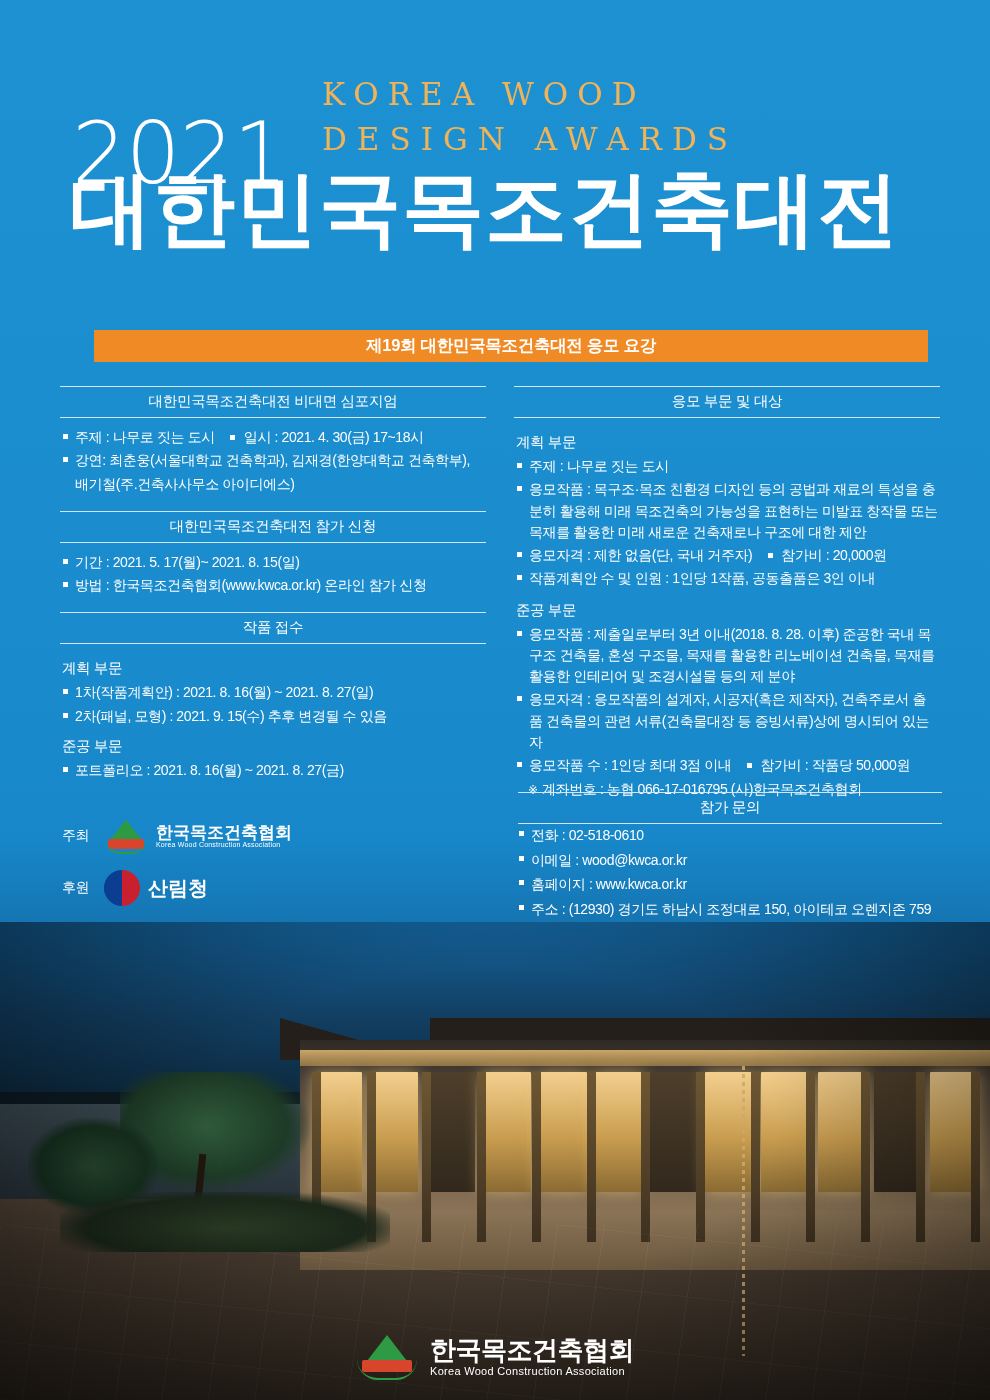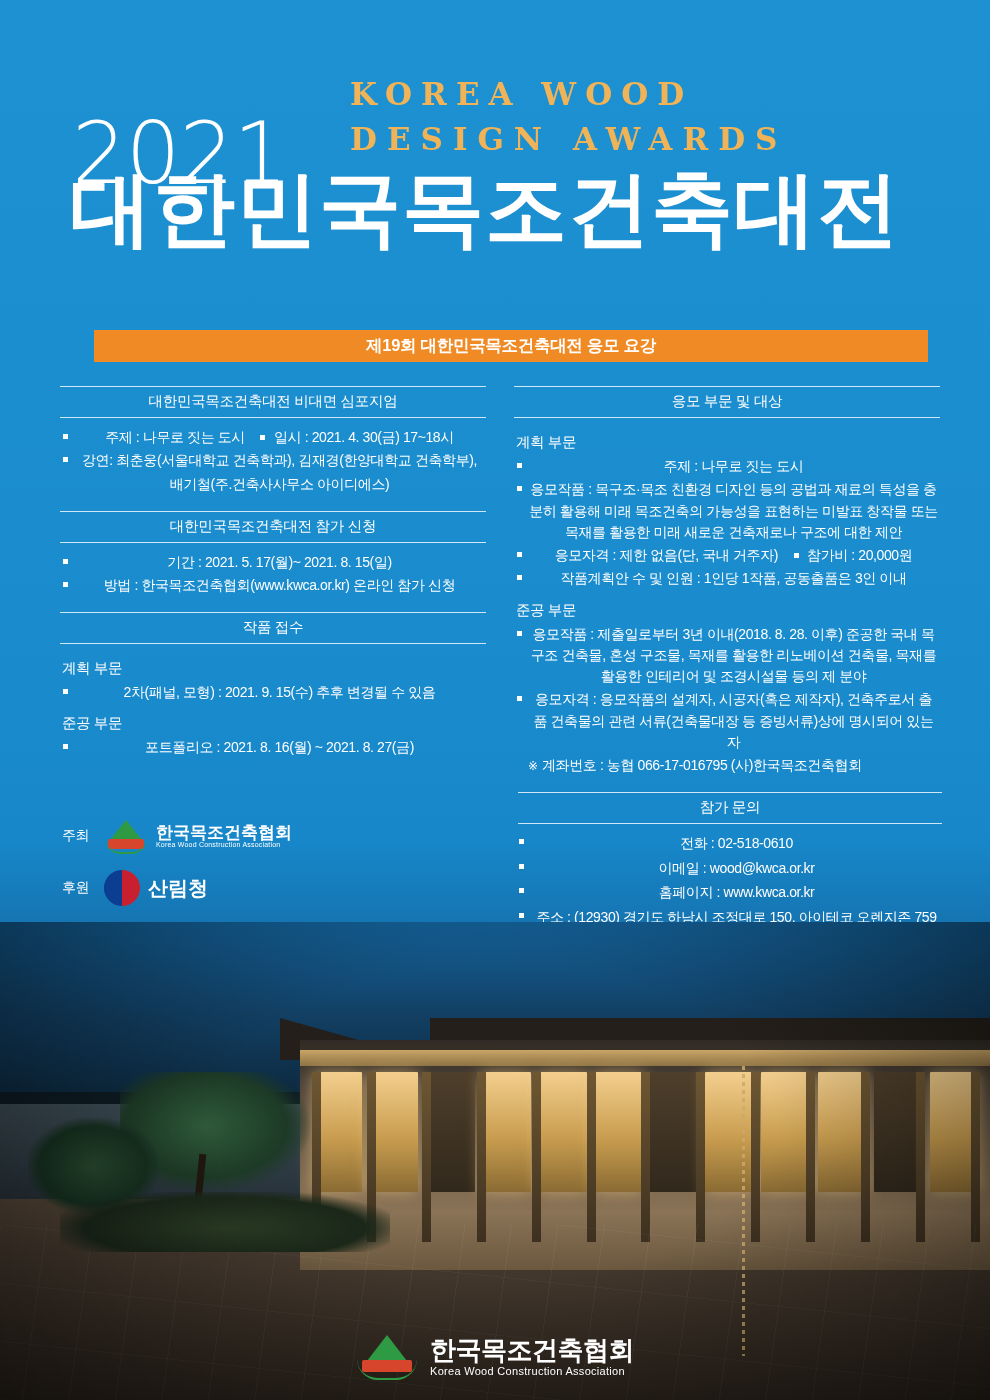--- a/index.html
+++ b/index.html
@@ -33,23 +33,22 @@
     line-height: 1;
     margin-top: 48px;
   }
   .en-title {
     position: absolute;
     left: 322px; top: 72px;
     color: #f0b357;
     font-size: 31px;
     letter-spacing: 9px;
     line-height: 1.45;
-    font-weight: 700;
+    font-weight: 400;
     font-family: "DejaVu Serif", serif;
-    margin-left: 28px;
   }
   .en-title .l2 { letter-spacing: 10px; }
   .ko-title {
     position: absolute;
     left: 70px; top: 168px;
     color: #ffffff;
     font-size: 82px;
     font-weight: bold;
     letter-spacing: 1px;
     line-height: 1;
@@ -100,21 +99,21 @@
     letter-spacing: -0.4px;
   }
   .sub-head {
     color: #ffffff;
     font-weight: normal;
     font-size: 14.5px;
     margin: 4px 0 3px 0;
     letter-spacing: -0.4px;
   }
   ul { list-style: none; }
-  li { position: relative; padding-left: 13px; margin-bottom: 2px; text-align: center; }
+  li { position: relative; padding-left: 13px; margin-bottom: 2px; }
   li::before {
     content: "";
     position: absolute;
     left: 1px; top: 7px;
     width: 5px; height: 5px;
     background: #ffffff;
   }
   li.nobullet { padding-left: 13px; }
   li.nobullet::before { display: none; }
   .minibullet {
@@ -194,21 +193,21 @@
     z-index: 2;
   }
   .forest-text { font-size: 20px; font-weight: bold; color: #ffffff; }
 
   
   .contact {
     position: absolute;
     left: 518px; top: 792px;
     width: 424px;
   }
-  .contact .sec-head { margin-bottom: 8px; }
+  .contact .sec-head { }
   .contact-org {
     color: #ffffff;
     font-size: 15px;
     font-weight: bold;
     margin: 6px 0 5px 0;
     letter-spacing: -0.5px;
   }
   .contact ul { color: #ffffff; font-size: 14px; line-height: 1.62; letter-spacing: -0.4px; }
 
   
@@ -400,20 +399,21 @@
             <li>방법 : 한국목조건축협회(www.kwca.or.kr) 온라인 참가 신청</li>
           </ul>
         </div>
       </div>
 
       <div>
         <div class="sec-head">작품 접수</div>
         <div class="sec-body">
           <div class="sub-head">계획 부문</div>
           <ul>
+            <li>1차(작품계획안) : 2021. 8. 16(월) ~ 2021. 8. 27(일)</li>
             <li>2차(패널, 모형) : 2021. 9. 15(수) 추후 변경될 수 있음</li>
           </ul>
           <div class="sub-head" style="margin-top:8px;">준공 부문</div>
           <ul>
             <li>포트폴리오 : 2021. 8. 16(월) ~ 2021. 8. 27(금)</li>
           </ul>
         </div>
       </div>
 
     </div>
@@ -433,20 +433,25 @@
               <span class="minibullet"></span>
               <span>참가비 : 20,000원</span>
             </li>
             <li>작품계획안 수 및 인원 : 1인당 1작품, 공동출품은 3인 이내</li>
           </ul>
 
           <div class="sub-head" style="margin-top:9px;">준공 부문</div>
           <ul>
             <li>응모작품 :  제출일로부터 3년 이내(2018. 8. 28. 이후) 준공한 국내 목구조 건축물, 혼성 구조물, 목재를 활용한 리노베이션 건축물, 목재를 활용한 인테리어 및 조경시설물 등의 제 분야</li>
             <li>응모자격 :  응모작품의 설계자, 시공자(혹은 제작자), 건축주로서 출품 건축물의 관련 서류(건축물대장 등 증빙서류)상에 명시되어 있는 자</li>
+            <li>
+              <span>응모작품 수 : 1인당 최대 3점 이내</span>
+              <span class="minibullet"></span>
+              <span>참가비 : 작품당 50,000원</span>
+            </li>
           </ul>
           <div class="indent" style="margin-top:2px;">
             <span class="note">계좌번호 :  농협 066-17-016795 (사)한국목조건축협회</span>
           </div>
 
         </div>
       </div>
 
     </div>
   </div>

